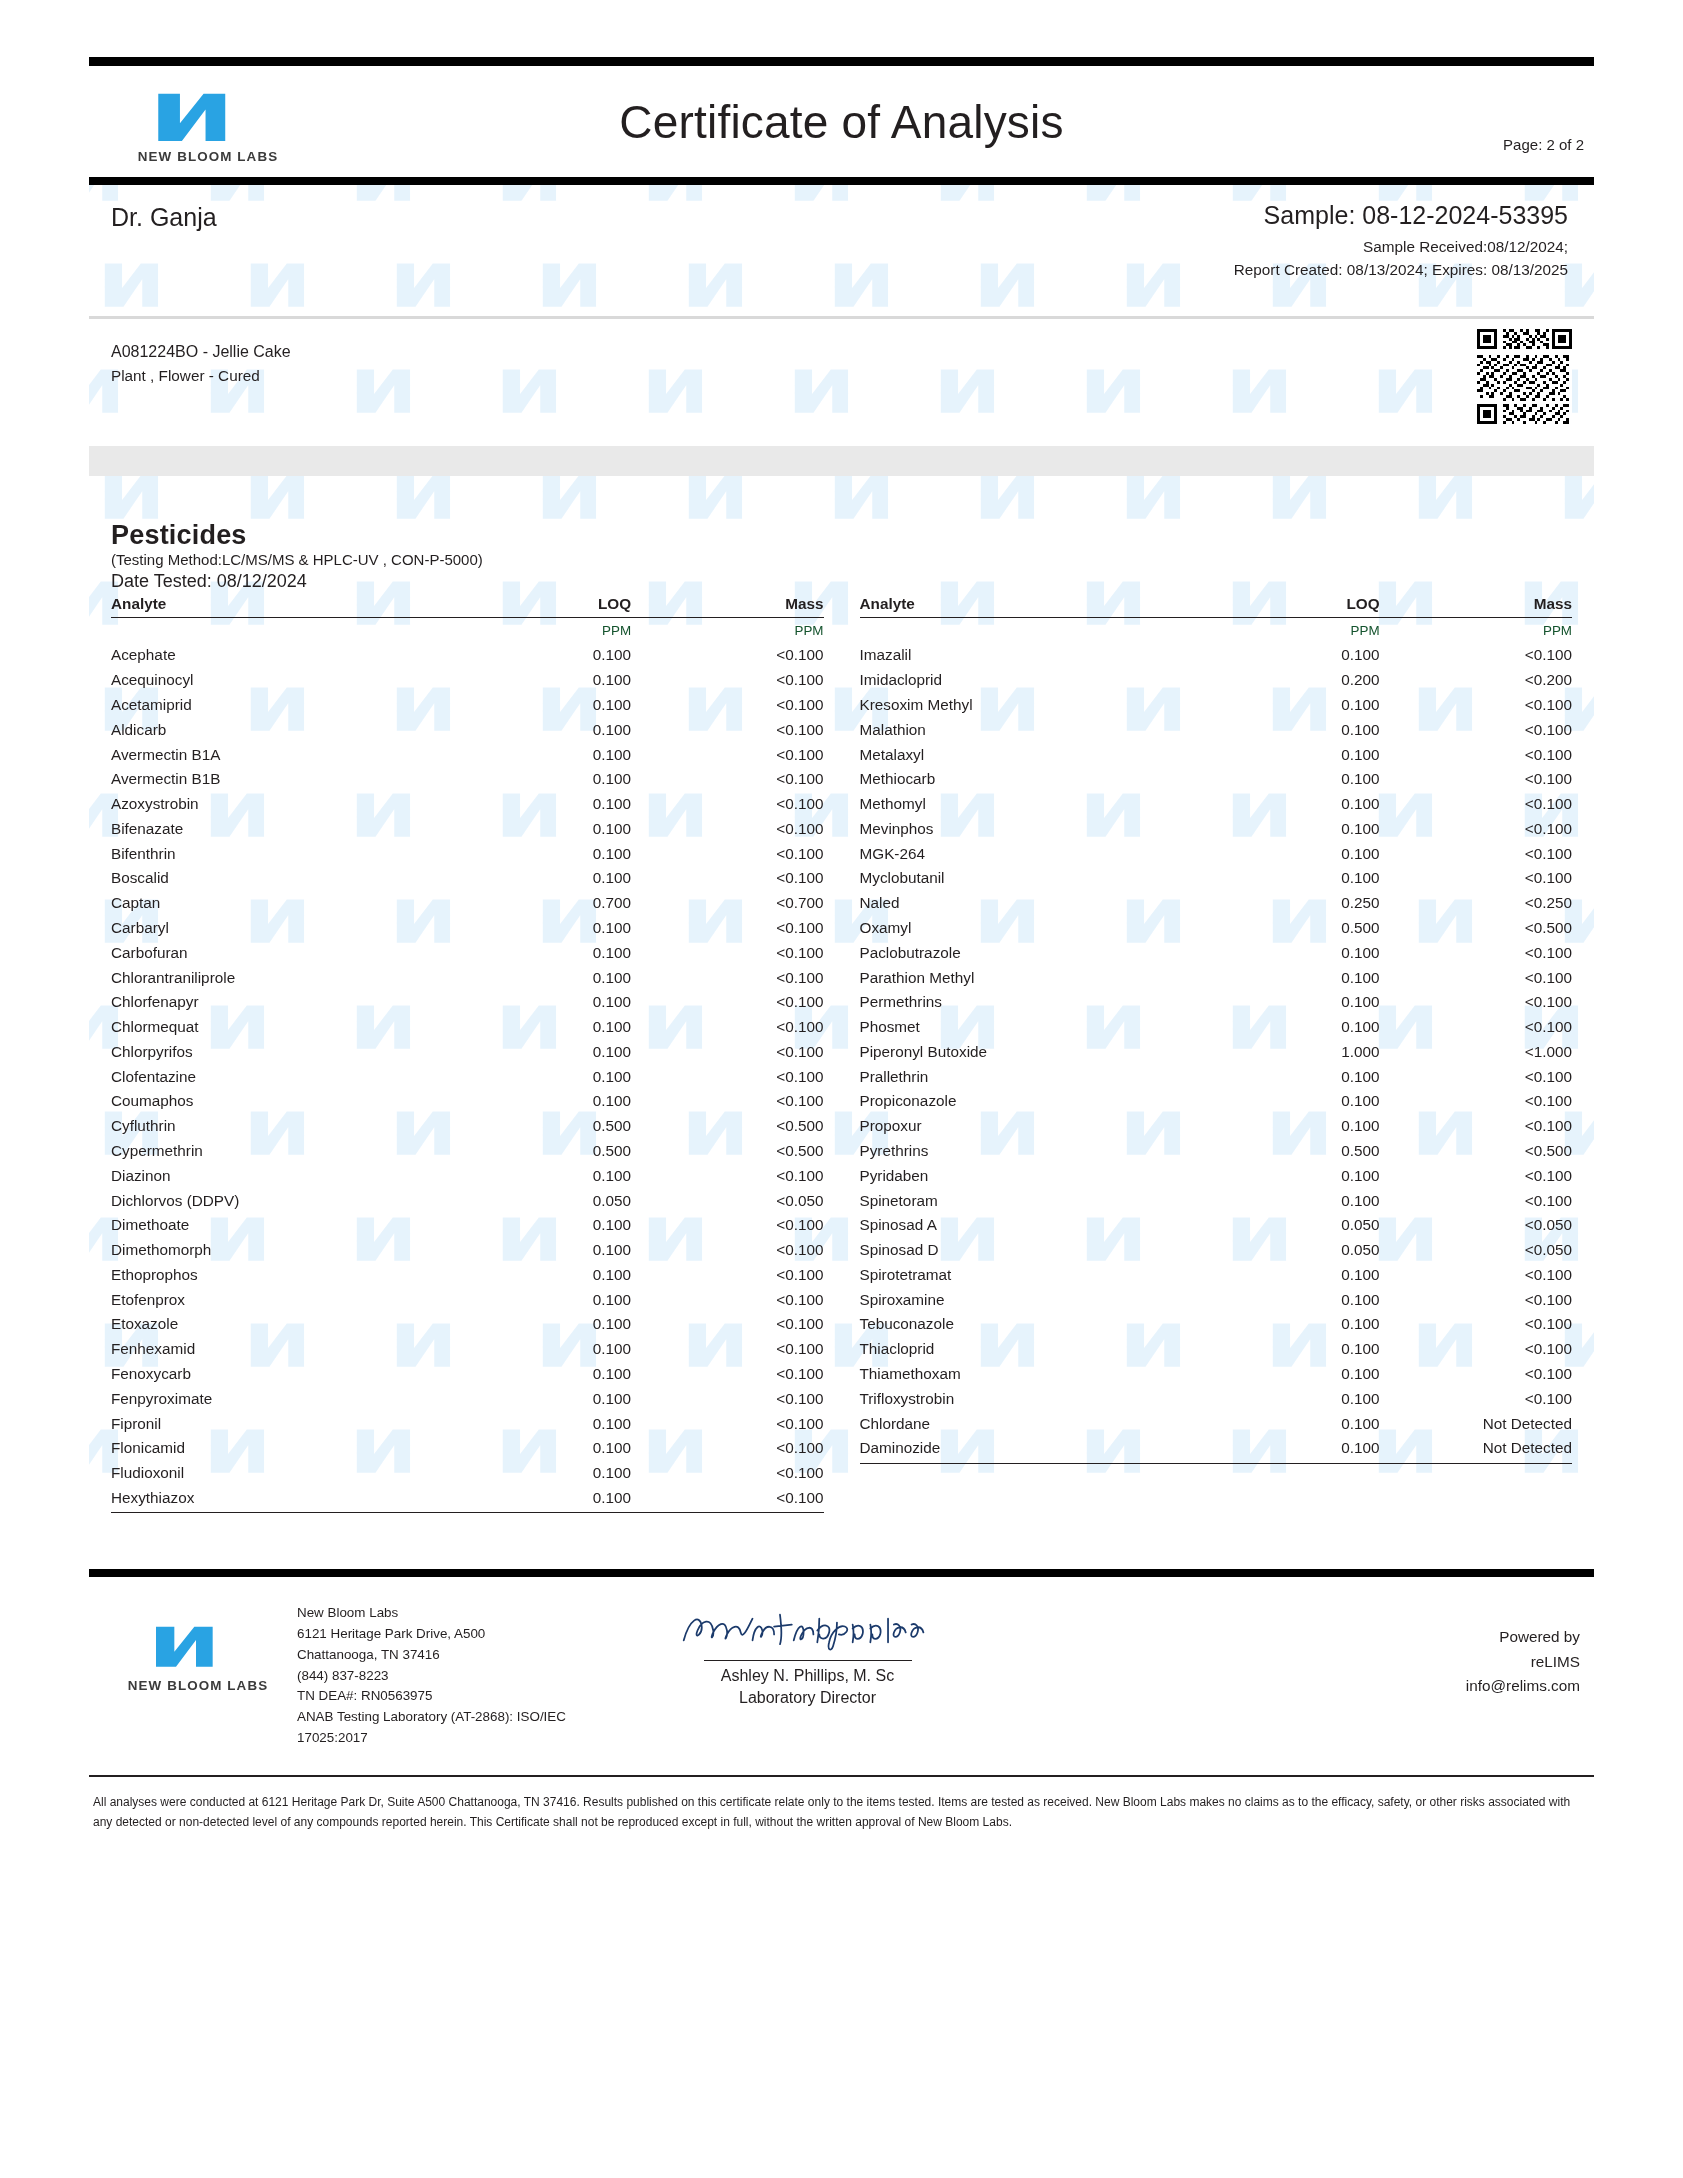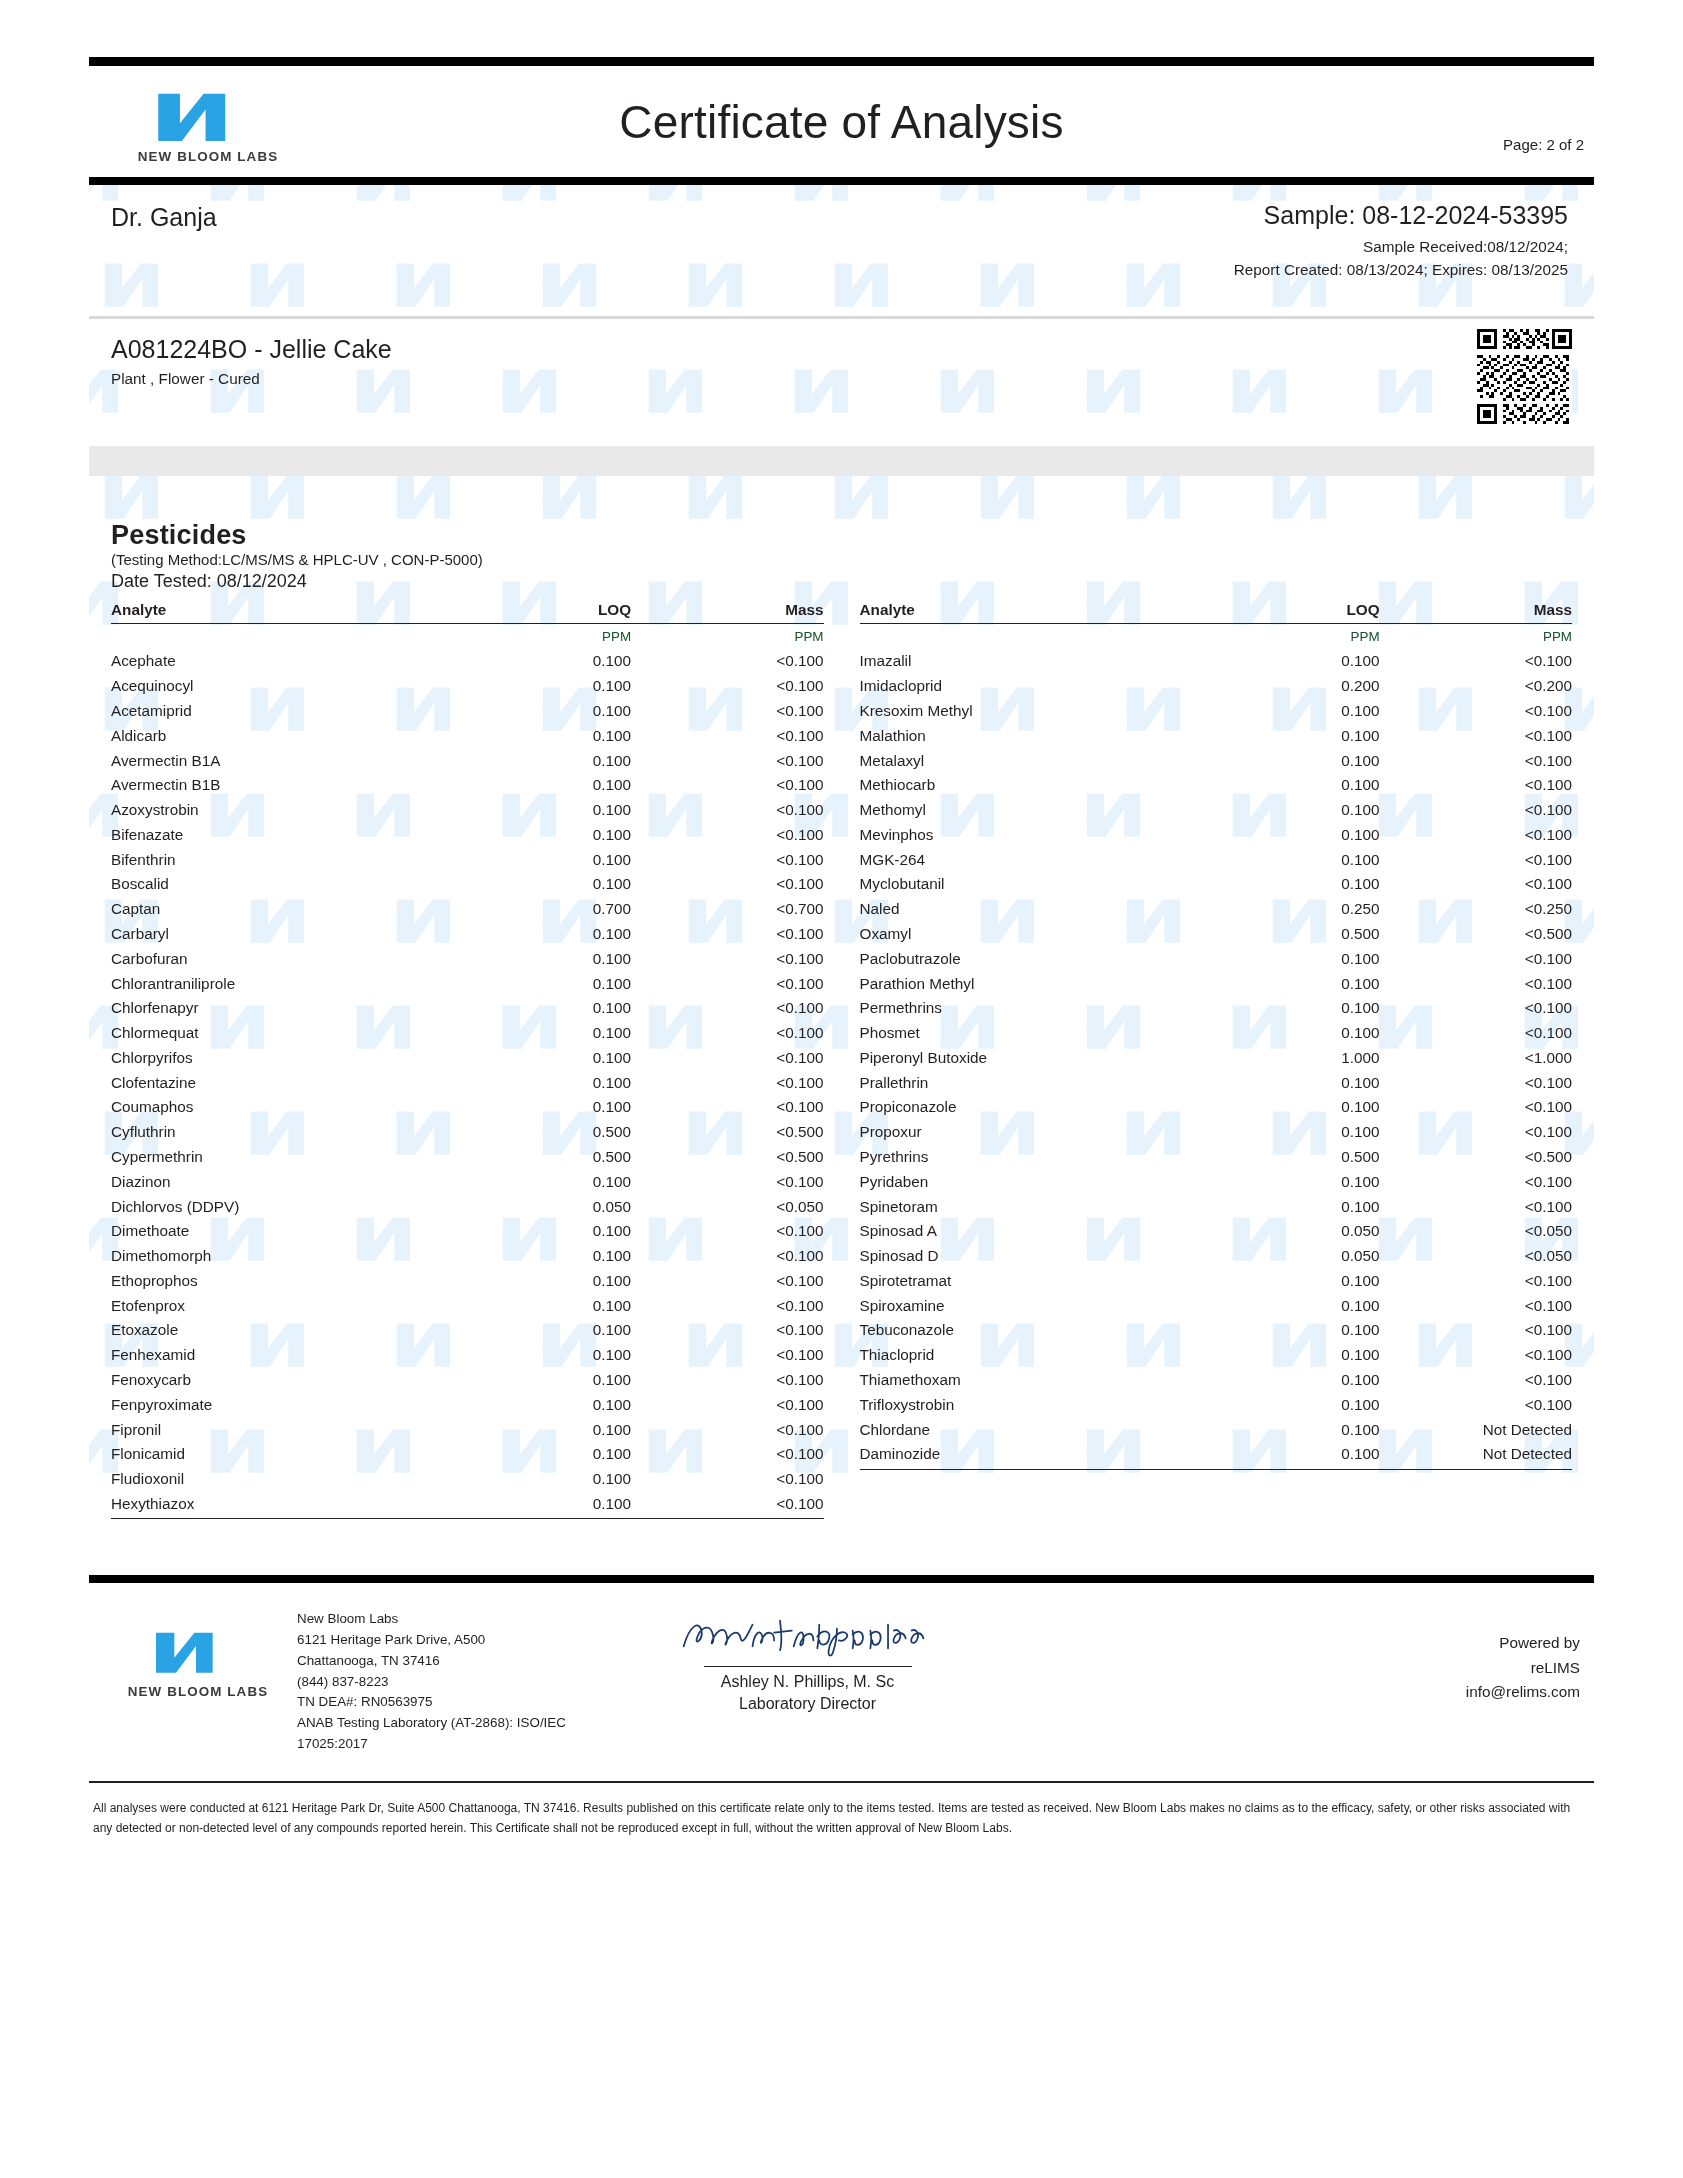--- a/index.html
+++ b/index.html
@@ -130,21 +130,22 @@
     background: #d9d9d9;
     margin: 6px 0 0 0;
   }
 
   .strain-band {
     position: relative;
     padding: 16px 22px 20px 22px;
     min-height: 91px;
   }
   .strain-name {
-    font-size: 25px;
+    font-size: 16px;
+    margin-top: 8px;
   }
   .strain-sub {
     font-size: 15.3px;
     margin-top: 6px;
     color: #231f20;
   }
   .qr {
     position: absolute;
     right: 22px;
     top: 10px;
@@ -173,21 +174,20 @@
     font-size: 15px;
   }
   .date-tested {
     font-size: 18px;
     margin-top: 3px;
   }
 
   .tables {
     display: flex;
     gap: 36px;
-    margin-top: 6px;
   }
   .tbl {
     flex: 1 1 0;
   }
   table {
     width: 100%;
     border-collapse: collapse;
     font-size: 15.3px;
   }
   th {

